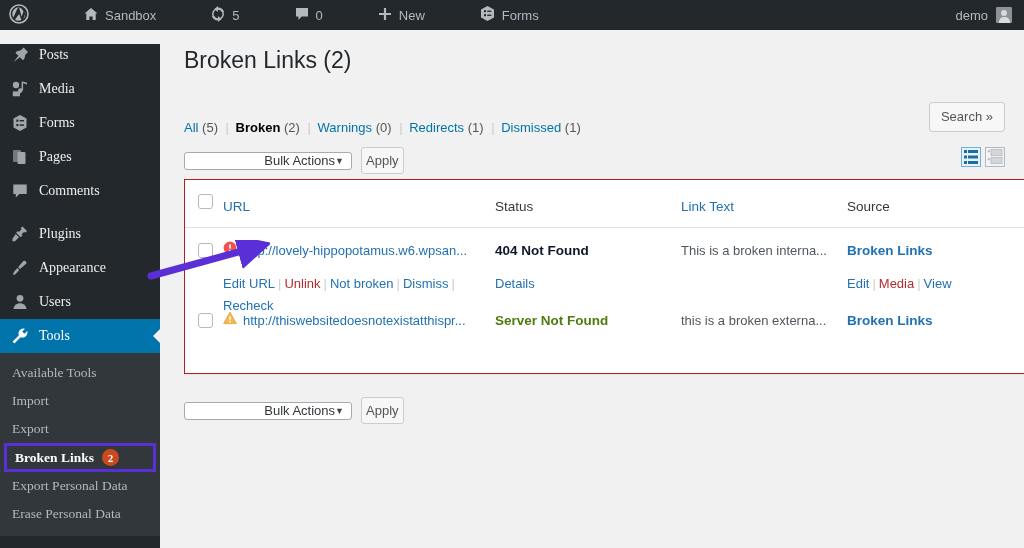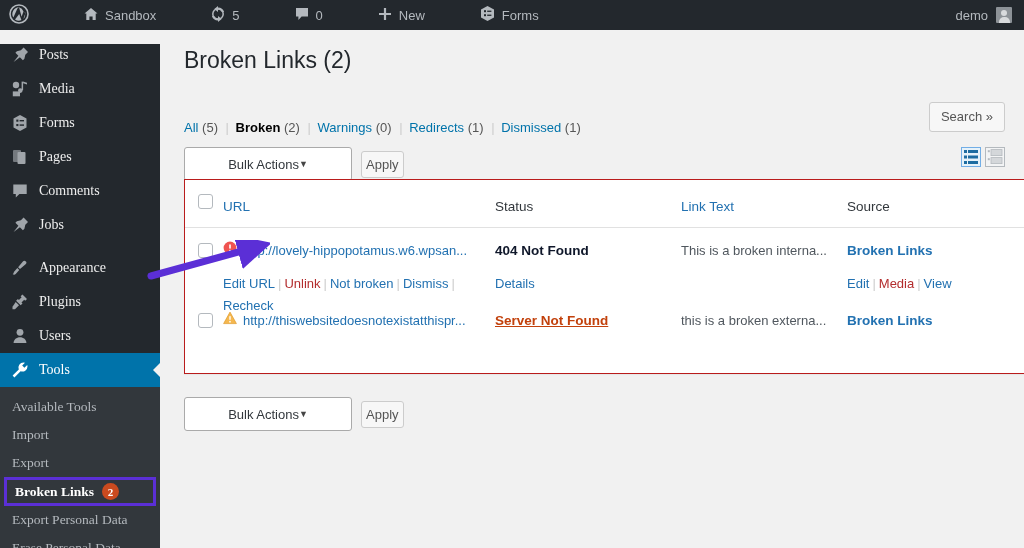--- a/index.html
+++ b/index.html
@@ -108,22 +108,22 @@
   }
   .tablenav {
     position: absolute; left: 24px; font-size: 13px;
     display: flex; align-items: center; gap: 9px;
   }
   .tablenav.top { top: 117px; }
   .tablenav.bottom { top: 367px; }
   .bulk-select {
     width: 168px; height: 18px;
     background: #fff; border: 1px solid #aaa; border-radius: 3px;
-    display: flex; align-items: center; justify-content: center;
-    padding: 16px 7px; font-size: 13px; color: #32373c;
+    display: flex; align-items: center; justify-content: flex-end;
+    padding: 0 7px; font-size: 13px; color: #32373c;
   }
   .bulk-select .caret { font-size: 9px; color: #444; }
   .apply-btn {
     background: #f7f7f7; border: 1px solid #ccc; border-radius: 3px;
     padding: 0 4px; height: 27px; line-height: 25px;
     font-size: 13px; color: #555;
   }
   .view-switch {
     position: absolute; right: 19px; top: 117px;
     display: flex; gap: 4px;
@@ -152,21 +152,21 @@
     background: #fff; border-radius: 3px; display: block;
   }
   .wp-row { display: flex; align-items: flex-start; }
   .wp-row.r1 { height: 70px; }
   .wp-row.r2 { height: 75px; }
   .wp-row .col-cb { padding-top: 15px; }
   .wp-row .cell { padding-top: 12px; line-height: 21px; }
   .link-blue { color: #2271b1; text-decoration: none; }
   .url-line { display: flex; align-items: center; gap: 6px; white-space: nowrap; }
   .status-404 { color: #0f172a; font-weight: bold; font-size: 13.5px; }
-  .status-snf { color: #c2410c; font-weight: bold; font-size: 13.5px; text-decoration: underline; }
+  .status-snf { color: #4d7c0f; font-weight: bold; font-size: 13.5px; }
   .row-actions { font-size: 13px; color: #ccc; margin-top: 12px; white-space: nowrap; }
   .row-actions a { color: #2271b1; text-decoration: none; }
   .row-actions a.trash, .row-actions a.danger { color: #b32d2e; }
   .row-actions .sep { color: #ccc; margin: 0 3px; }
   .linktext { color: #50575e; font-size: 13px; white-space: nowrap; }
   .src-title { color: #2271b1; font-weight: bold; font-size: 13.5px; }
   
   #arrow { position: absolute; left: 145px; top: 240px; pointer-events: none; }
 </style>
 </head>
@@ -277,46 +277,38 @@
     <span>Pages</span>
   </div>
   <div class="menu-item">
     <span class="mi-ico">
       <svg width="18" height="18" viewBox="0 0 18 18">
           <path d="M2.3 2.4h13.4v9.6H8.4L4.8 15.6V12H2.3Z" fill="currentColor"></path>
         </svg>
     </span>
     <span>Comments</span>
   </div>
-  <div class="menu-item">
-    <span class="mi-ico">
-      <svg width="18" height="18" viewBox="0 0 18 18">
-          <path d="M12.6 1.6 9.9 4.3l-4 .9-1.5 1.5 3 3-4.8 6.3 6.3-4.8 3 3 1.5-1.5.9-4 2.7-2.7Z" fill="currentColor"></path>
-        </svg>
-    </span>
-    <span>Jobs</span>
-  </div>
   <div class="menu-sep"></div>
+  <div class="menu-item">
+    <span class="mi-ico">
+      <svg width="18" height="18" viewBox="0 0 18 18">
+          <path d="M11.5 1.5 16 6l-1.8 1.8-1-1-2.7 2.7 1 1L9.7 12.3 5.1 7.7l1.8-1.8 1 1L10.6 4.2l-1-1Z" fill="currentColor"></path>
+          <path d="M4.7 9 8 12.3l-4 4H1.5v-2.5Z" fill="currentColor"></path>
+        </svg>
+    </span>
+    <span>Plugins</span>
+  </div>
   <div class="menu-item">
     <span class="mi-ico">
       <svg width="18" height="18" viewBox="0 0 18 18">
           <path d="M14.8 2.3c.9.9.9 2-.2 2.9L9 10.1 7.1 8.2l4.8-5.7c.9-1 2-1 2.9.1Z" fill="currentColor"></path>
           <path d="M6.3 9.1 8.3 11l-3.6 4c-.9.9-2.3.9-3.1 0 .9-.3 1.2-1.3 1.3-2.1Z" fill="currentColor"></path>
         </svg>
     </span>
     <span>Appearance</span>
-  </div>
-  <div class="menu-item">
-    <span class="mi-ico">
-      <svg width="18" height="18" viewBox="0 0 18 18">
-          <path d="M11.5 1.5 16 6l-1.8 1.8-1-1-2.7 2.7 1 1L9.7 12.3 5.1 7.7l1.8-1.8 1 1L10.6 4.2l-1-1Z" fill="currentColor"></path>
-          <path d="M4.7 9 8 12.3l-4 4H1.5v-2.5Z" fill="currentColor"></path>
-        </svg>
-    </span>
-    <span>Plugins</span>
   </div>
   <div class="menu-item">
     <span class="mi-ico">
       <svg width="18" height="18" viewBox="0 0 18 18">
           <circle cx="9" cy="5.3" r="3.4" fill="currentColor"></circle>
           <path d="M2.6 16c0-3.6 2.9-5.8 6.4-5.8s6.4 2.2 6.4 5.8Z" fill="currentColor"></path>
         </svg>
     </span>
     <span>Users</span>
   </div>

